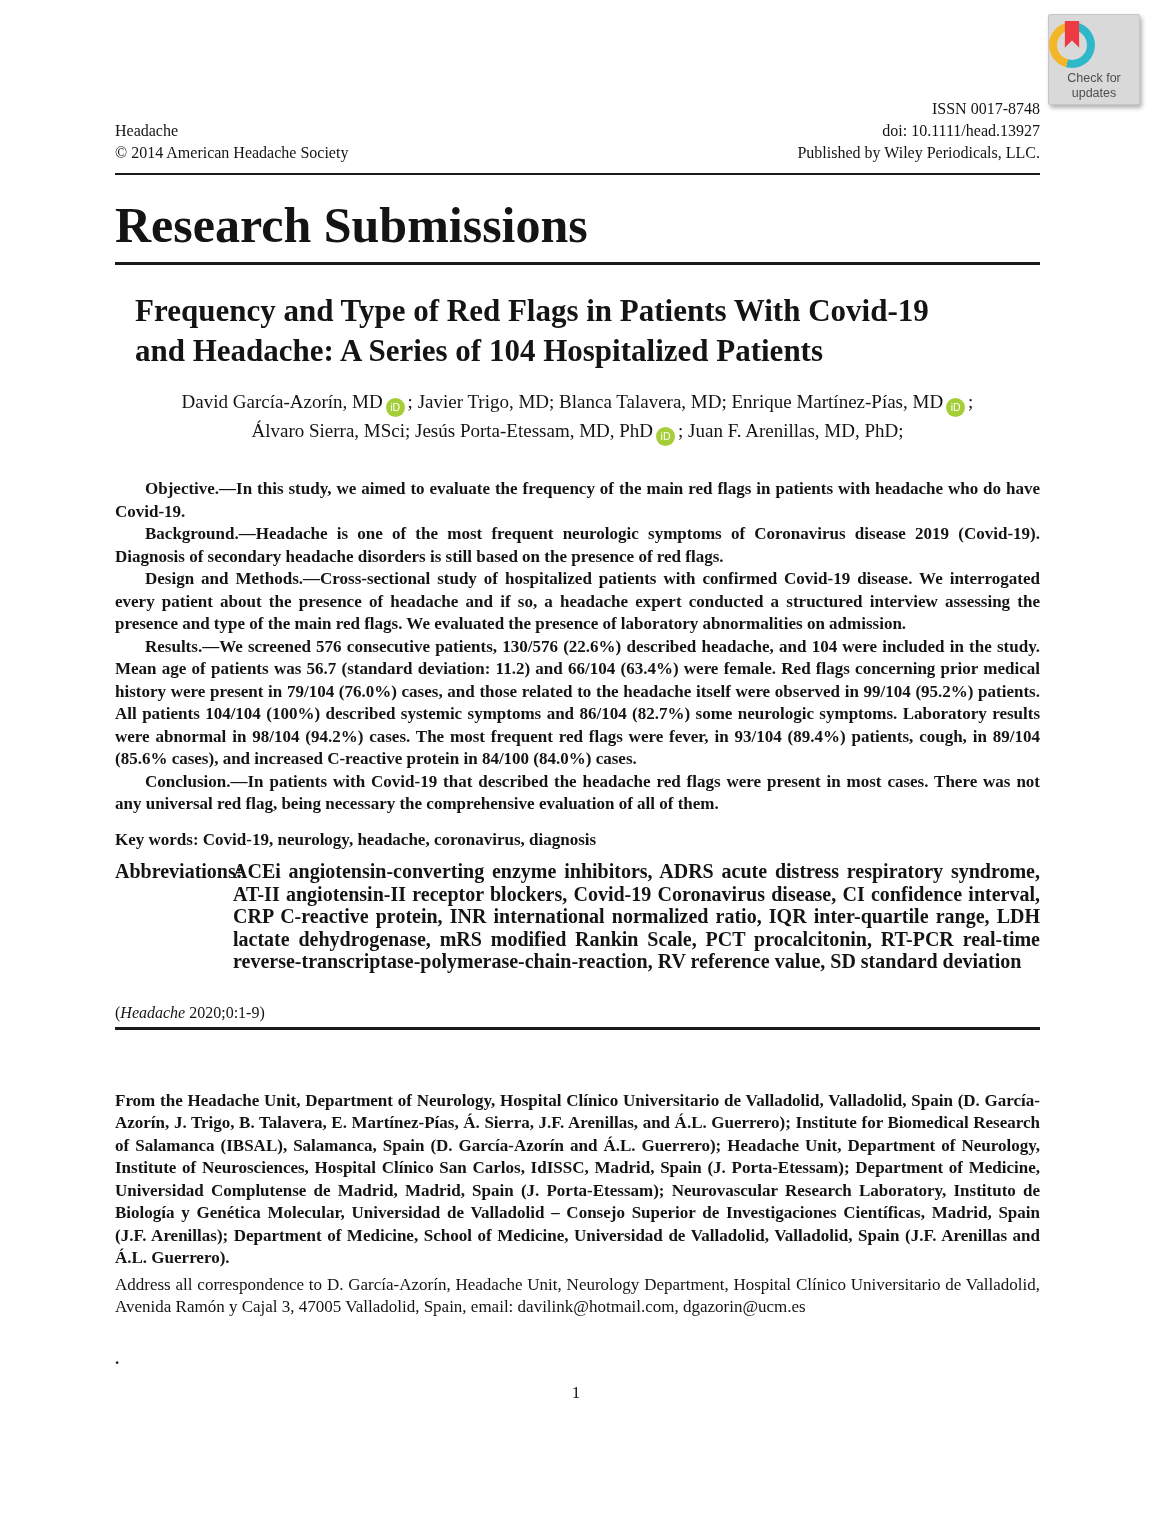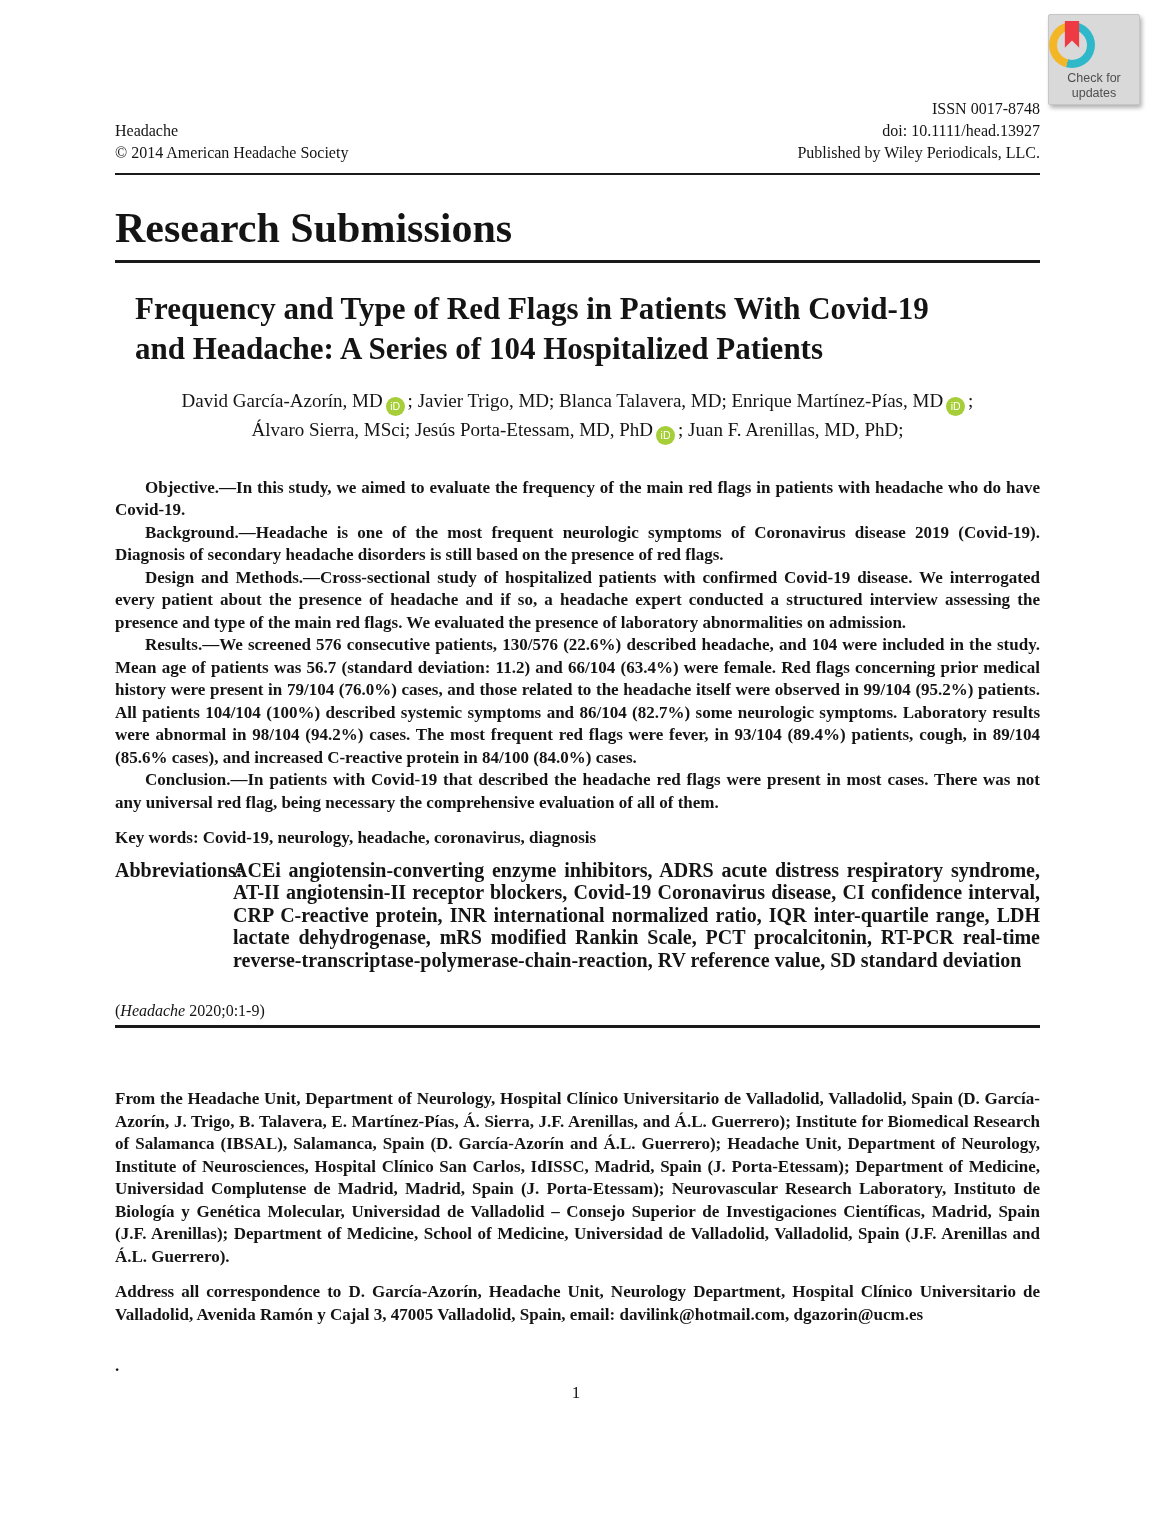--- a/index.html
+++ b/index.html
@@ -21,21 +21,21 @@
            line-height:1.2;text-align:center;margin-top:3px;}
 
   
   .masthead{display:flex;justify-content:space-between;align-items:flex-end;
             padding-top:98px;font-size:16px;line-height:22px;}
   .masthead .right{text-align:right;}
   .rule{height:3px;background:#1a1a1a;margin-top:9px;}
   .rule.thin{height:2px;}
 
   
-  h1.section{font-size:42px;font-weight:bold;margin:30px 0 0;line-height:1.1;}
+  h1.section{font-size:50px;font-weight:bold;margin:23px 0 0;line-height:1.1;}
   .rule.under-h1{margin-top:9px;}
   h2.article-title{font-size:31px;font-weight:bold;text-align:left;margin:26px 20px 0;line-height:1.28;}
 
   
   .authors{text-align:center;font-size:19px;margin-top:18px;line-height:28px;}
   .orcid{display:inline-block;width:19px;height:19px;border-radius:50%;background:#a6ce39;color:#fff;
          font-family:"Liberation Sans",sans-serif;font-size:10.5px;font-weight:normal;line-height:19px;
          text-align:center;vertical-align:-3px;margin:0 3px;cursor:pointer;}
 
   
@@ -45,21 +45,21 @@
   .abbrev{display:flex;margin-top:9px;font-weight:bold;font-size:20px;line-height:22.5px;}
   .abbrev .label{width:118px;flex:0 0 118px;}
   .abbrev .body{flex:1;text-align:justify;}
 
   
   .citation{margin:30px 0 0;font-size:16px;line-height:20px;}
   .rule.under-cite{margin-top:4px;}
 
   
   .affiliations{margin:60px 0 0;font-weight:bold;font-size:17px;line-height:22.5px;text-align:justify;}
-  .correspondence{margin:13px 0 0;font-weight:bold;font-size:17px;line-height:22.5px;text-align:justify;}
+  .correspondence{margin:4px 0 0;font-weight:normal;font-size:17px;line-height:22.5px;text-align:justify;}
   .stray{margin:30px 0 0;font-size:17px;font-weight:bold;}
 
   .page-number{position:absolute;left:0;right:0;top:1383px;text-align:center;font-size:17px;}
 </style>
 </head>
 <body>
 
 <div class="page">
 
   <div class="crossmark">

